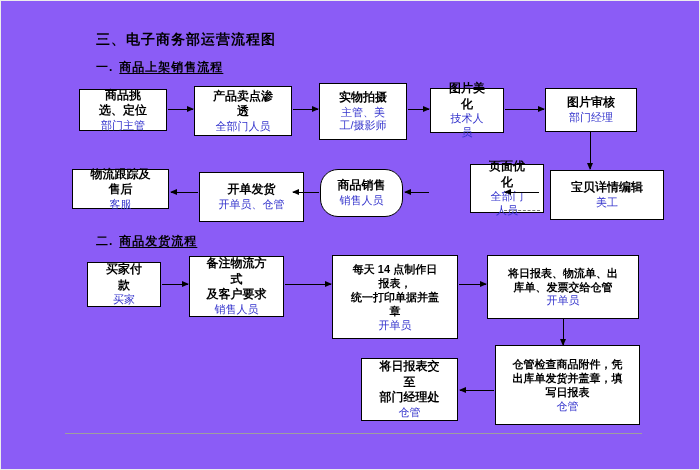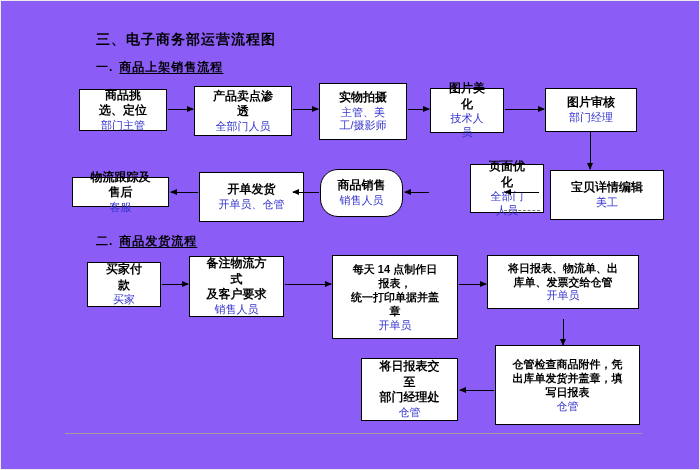--- a/index.html
+++ b/index.html
@@ -93,21 +93,21 @@
     <div class="box-role">部门经理</div>
   </div>
 
   <div class="arrow-h right" style="left:167px; top:108px; width:25px;"></div>
   <div class="arrow-h right" style="left:292px; top:108px; width:25px;"></div>
   <div class="arrow-h right" style="left:407px; top:108px; width:21px;"></div>
   <div class="arrow-h right" style="left:504px; top:108px; width:39px;"></div>
 
   <div class="arrow-v down" style="left:589px; top:131px; height:37px;"></div>
 
-  <div class="box" style="left:71px; top:176px; width:97px; height:30px;">
+  <div class="box" style="left:71px; top:168px; width:97px; height:40px;">
     <div class="box-title">物流跟踪及售后</div>
     <div class="box-role">客服</div>
   </div>
   <div class="box" style="left:198px; top:171px; width:105px; height:50px;">
     <div class="box-title">开单发货</div>
     <div class="box-role">开单员、仓管</div>
   </div>
   <div class="box" style="left:319px; top:168px; width:83px; height:48px;border-radius:18px;">
     <div class="box-title">商品销售</div>
     <div class="box-role">销售人员</div>
@@ -135,21 +135,21 @@
   <div class="box" style="left:188px; top:255px; width:95px; height:61px;">
     <div class="box-title">备注物流方式
 及客户要求</div>
     <div class="box-role">销售人员</div>
   </div>
   <div class="box box--dense" style="left:331px; top:254px; width:126px; height:84px;">
     <div class="box-title">每天 14 点制作日报表，
 统一打印单据并盖章</div>
     <div class="box-role">开单员</div>
   </div>
-  <div class="box box--dense" style="left:486px; top:254px; width:152px; height:54px;">
+  <div class="box box--dense" style="left:486px; top:254px; width:152px; height:64px;">
     <div class="box-title">将日报表、物流单、出
 库单、发票交给仓管</div>
     <div class="box-role">开单员</div>
   </div>
 
   <div class="arrow-h right" style="left:161px; top:283px; width:26px;"></div>
   <div class="arrow-h right" style="left:284px; top:283px; width:46px;"></div>
   <div class="arrow-h right" style="left:458px; top:283px; width:27px;"></div>
 
   <div class="arrow-v down" style="left:562px; top:318px; height:26px;"></div>

